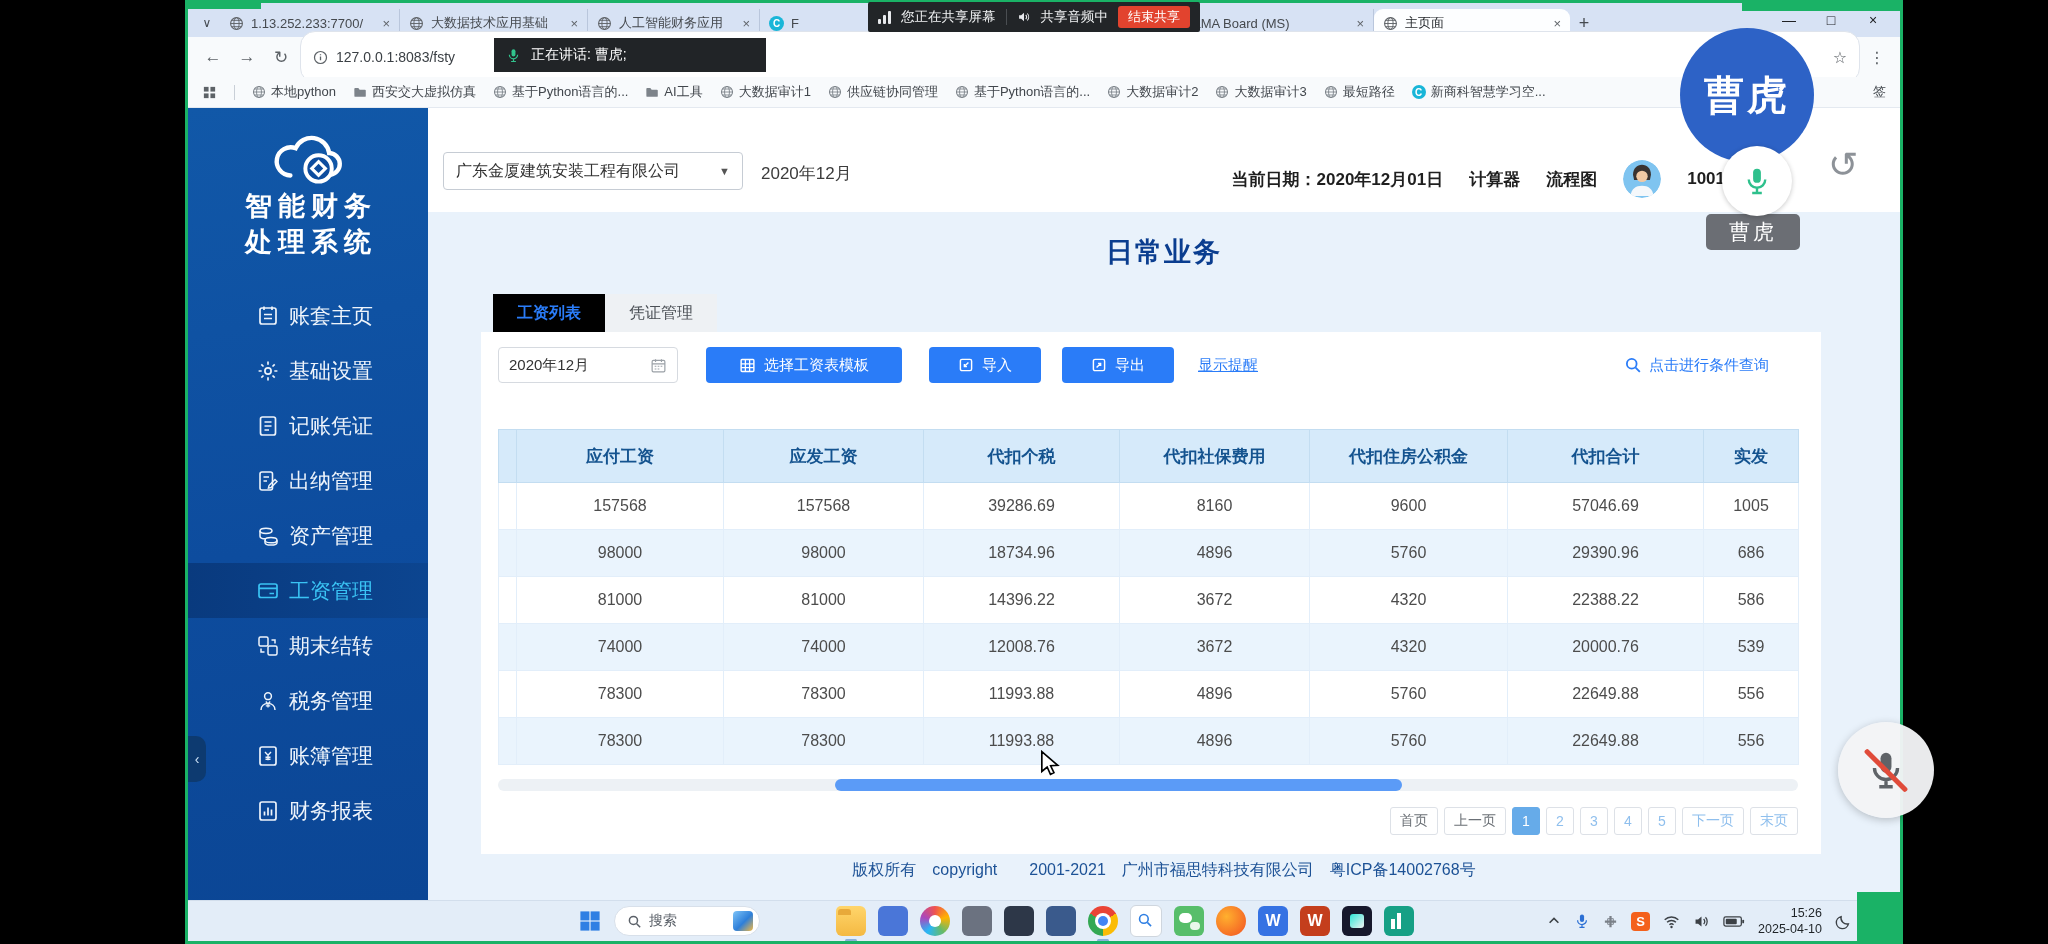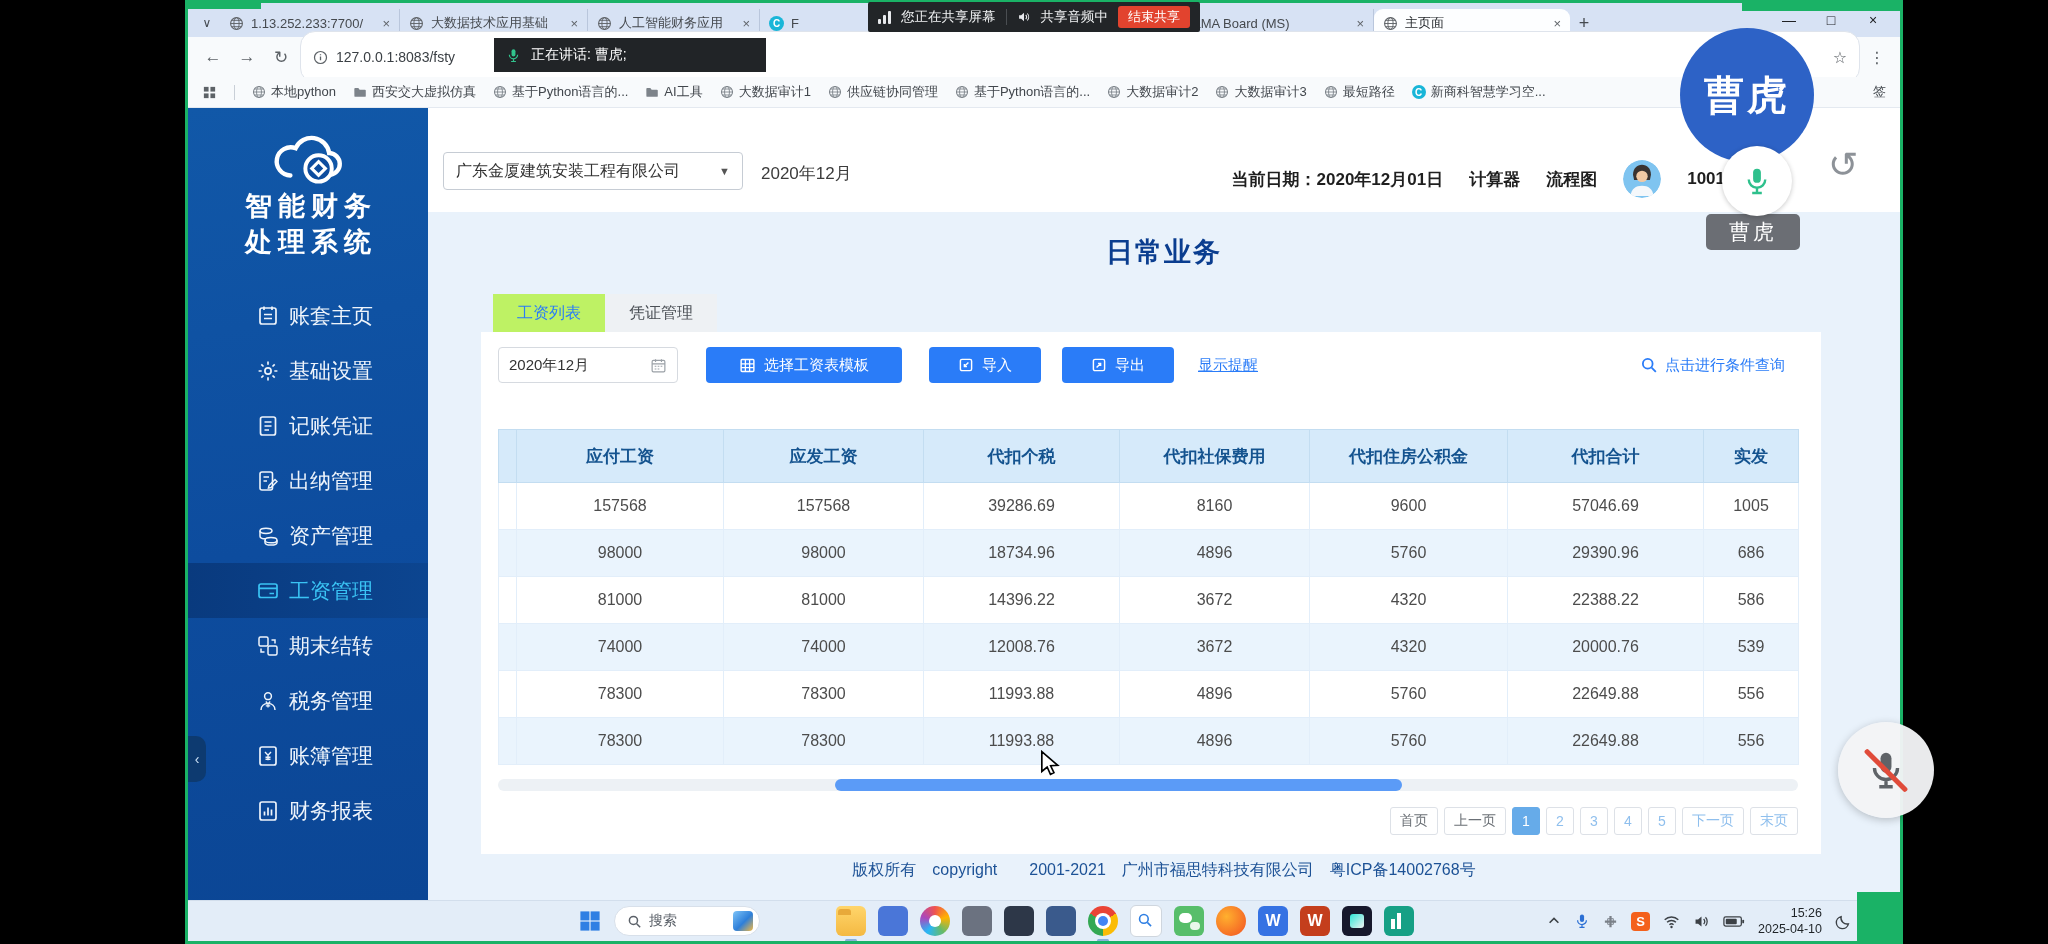--- a/index.html
+++ b/index.html
@@ -71,36 +71,36 @@
   .period{position:absolute;left:333px;top:54px;font-size:17px;color:#3c3c3c}
   .hright{position:absolute;right:175px;top:52px;display:flex;align-items:center;gap:26px;font-size:17px;
           color:#1f1f1f;font-weight:bold;white-space:nowrap}
   .avatar{width:38px;height:38px;border-radius:50%;overflow:hidden}
 
   .content{flex:1;position:relative}
   .ptitle{position:absolute;top:22px;left:0;right:0;text-align:center;font-size:27px;font-weight:bold;
           color:#0a3d8f;letter-spacing:2px}
   .apptabs{position:absolute;top:82px;left:65px;display:flex}
   .apptab{width:112px;height:38px;display:flex;align-items:center;justify-content:center;font-size:16px}
-  .apptab.on{background:#bef264;color:#2a7cf8;font-weight:normal}
+  .apptab.on{background:#000000;color:#2a7cf8;font-weight:bold}
   .apptab.off{background:#eef1f4;color:#4a4f55}
   .panel{position:absolute;top:120px;left:53px;width:1340px;height:522px;background:#fff;
          box-sizing:border-box;padding:15px 20px 0 17px}
   .ptools{display:flex;align-items:center;height:36px}
   .dinput{width:180px;height:36px;border:1px solid #d6dae0;border-radius:4px;display:flex;align-items:center;
           padding:0 10px;box-sizing:border-box;font-size:15px;color:#333}
   .dinput svg{margin-left:auto;color:#9aa0a6}
   .btn{height:36px;background:#2a7cf8;color:#fff;border-radius:4px;display:flex;align-items:center;
        justify-content:center;gap:8px;font-size:15px;box-sizing:border-box}
   .btn svg{color:#fff}
   .btn.template{width:196px;margin-left:28px}
   .btn.imp{width:112px;margin-left:27px}
   .btn.exp{width:112px;margin-left:21px}
   .link-reminder{margin-left:24px;color:#2a7cf8;font-size:15px;text-decoration:underline}
-  .link-query{margin-left:auto;margin-right:16px;color:#2a7cf8;font-size:15px;display:flex;align-items:center;gap:7px}
+  .link-query{margin-left:auto;margin-right:32px;color:#2a7cf8;font-size:15px;display:flex;align-items:center;gap:7px}
   .link-query svg{color:#2a7cf8}
 
   table.grid{margin-top:46px;border-collapse:collapse;table-layout:fixed;width:1300px}
   .grid th{background:#d6eafa;height:50px;font-size:17px;color:#14538f;border:1px solid #c3ddf1;
            overflow:hidden;white-space:nowrap}
   .grid td{height:44px;text-align:center;font-size:16px;color:#4c4c4c;border:1px solid #e2eefa;
            overflow:hidden;white-space:nowrap;background:#fff}
   .grid tr.alt td{background:#eaf4fd}
 
   .hscroll{margin-top:14px;width:1300px;height:12px;background:#edf1f5;border-radius:6px;position:relative}

